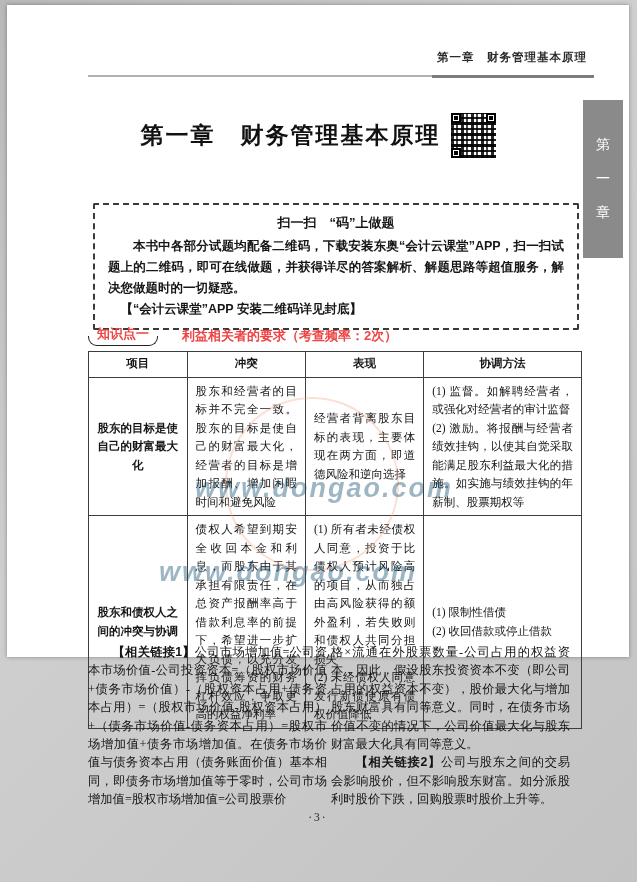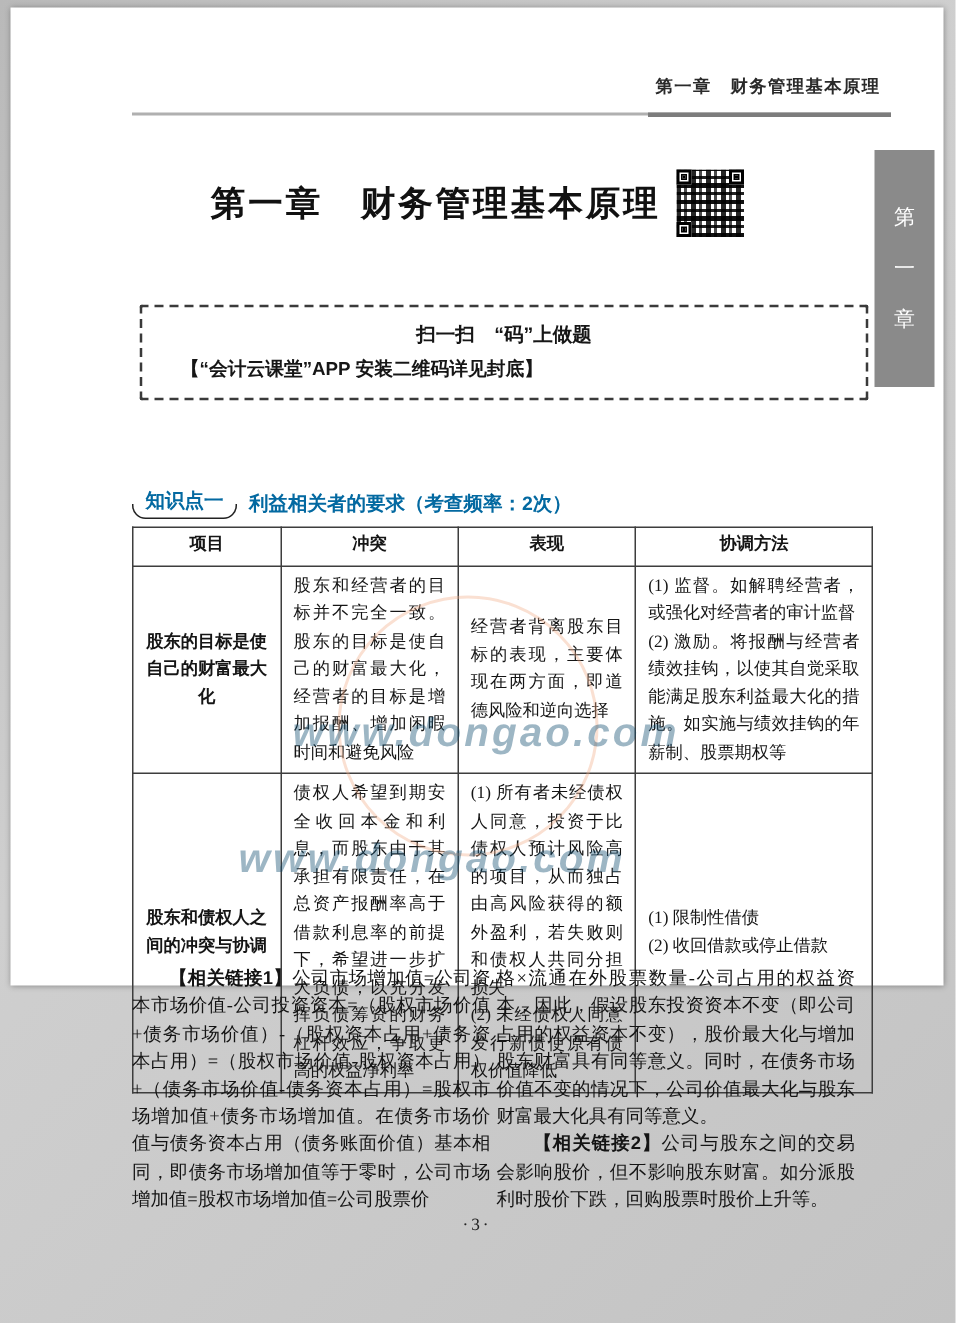--- a/index.html
+++ b/index.html
@@ -66,23 +66,23 @@
     font-family:"Liberation Sans","DejaVu Sans",sans-serif;
     font-weight:600;font-size:12.5px;line-height:21px;color:#161616;
   }
   .scan-title{text-align:center;font-weight:700;font-size:13px;margin-bottom:3px;}
   .scan-body{text-indent:2em;text-align:justify;}
   .scan-note{text-indent:1em;}
 
   
   .kp-row{
     position:absolute;left:81px;top:320px;
-    display:flex;align-items:center;gap:8px;
-    font-family:"Liberation Sans","DejaVu Sans",sans-serif;
-    font-size:13px;font-weight:700;color:#0369a1;
+    display:flex;align-items:center;gap:24px;
+    font-family:"Liberation Sans","DejaVu Sans",sans-serif;
+    font-size:13px;font-weight:700;color:#ef4444;
   }
   .kp-badge{position:relative;padding:0 9px 3px;}
   .kp-badge::after{
     content:"";position:absolute;left:0;right:0;bottom:0;height:9px;
     border:1.5px solid #222;border-top:none;border-radius:0 0 9px 9px;
   }
 
   
   table.kp-table{
     position:absolute;left:81px;top:346px;width:494px;
@@ -155,20 +155,21 @@
   </div>
 
   <div class="side-tab">
     <span>第</span>
     <span>一</span>
     <span>章</span>
   </div>
 
   <div class="scan-box">
     <div class="scan-title">扫一扫　“码”上做题</div>
+    <div class="scan-body">本书中各部分试题均配备二维码，下载安装东奥“会计云课堂”APP，扫一扫试题上的二维码，即可在线做题，并获得详尽的答案解析、解题思路等超值服务，解决您做题时的一切疑惑。</div>
     <div class="scan-note">【“会计云课堂”APP 安装二维码详见封底】</div>
   </div>
 
   <div class="kp-row">
     <span class="kp-badge">知识点一</span>
     <span>利益相关者的要求（考查频率：2次）</span>
   </div>
 
   <table class="kp-table">
     <colgroup>

